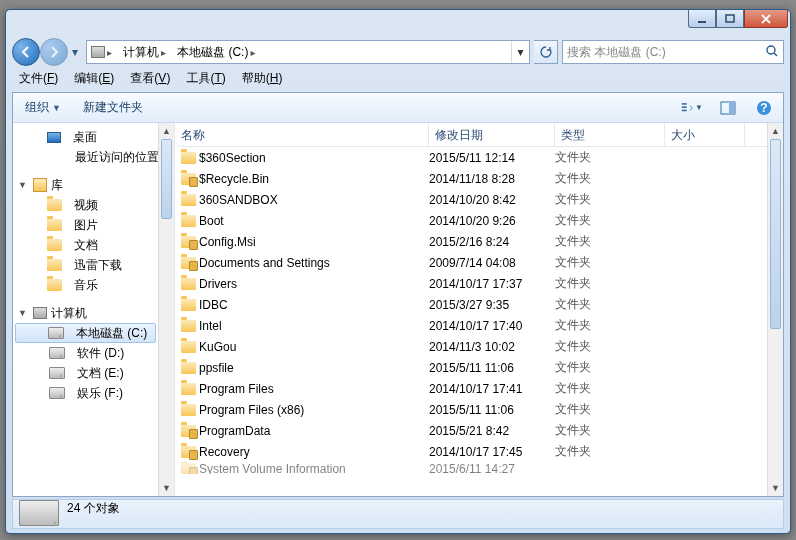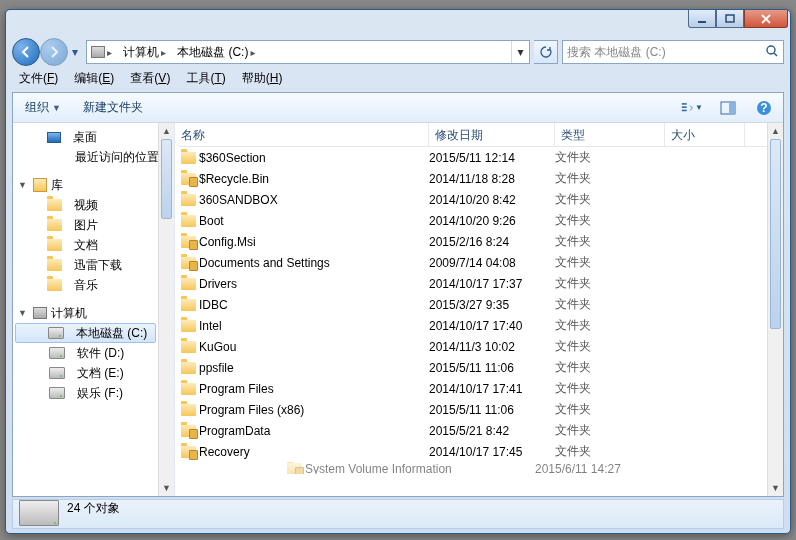--- a/index.html
+++ b/index.html
@@ -55,21 +55,21 @@
 .nv-spacer { height: 8px; }
 
 .listpane { flex: 1; position: relative; overflow: hidden; }
 .list-header { height: 24px; display: flex; border-bottom: 1px solid #e2e8f0; background: #fff; border-radius: 7px; }
 .list-header .col { padding: 4px 6px; border-right: 1px solid #e8e8e8; color: #2a4c76; cursor: default; }
 .col.c-name { width: 254px; } .col.c-date { width: 126px; } .col.c-type { width: 110px; } .col.c-size { width: 80px; }
 .list-body { position: absolute; top: 24px; left: 0; right: 16px; bottom: 0; overflow: hidden; }
 .row { display: flex; align-items: center; height: 21px; padding-left: 6px; }
 .row .c-name { width: 248px; display: flex; align-items: center; gap: 3px; }
 .row .c-date { width: 126px; color: #000000; } .row .c-type { width: 110px; color: #555; } .row .c-size { width: 80px; color: #555; }
-.row.last { opacity: .5; height: 12px; overflow: hidden; align-items: flex-start; justify-content: center; }
+.row.last { opacity: .5; height: 12px; overflow: hidden; align-items: flex-start; }
 .list-scroll { position: absolute; right: 0; top: 0; bottom: 0; width: 16px; background: #f0f0f0; border-left: 1px solid #ddd; }
 .list-scroll .thumb { position: absolute; left: 2px; right: 2px; top: 16px; height: 190px; background: linear-gradient(#dbe8f7, #bcd2ec); border: 1px solid #9ab6d6; border-radius: 2px; }
 .list-scroll .arr { position: absolute; left:0; right:0; height:16px; display:flex; align-items:center; justify-content:center; font-size:9px; color:#555; }
 .list-scroll .arr.up{top:0;} .list-scroll .arr.dn{bottom:0;}
 
 .statusbar { position: absolute; left: 6px; right: 6px; bottom: 4px; height: 30px; background: linear-gradient(#eaf2fb, #dce9f8); border: 1px solid #b7cde6; display: flex; align-items: flex-start; padding: 0 6px; gap: 8px; }
 
 .ico { width: 16px; height: 16px; display: inline-flex; align-items: center; justify-content: center; flex-shrink: 0; }
 .ico.folder { background: linear-gradient(#fceabb, #f8c657); border-radius: 1px; width: 15px; height: 12px; position: relative; }
 .ico.folder::before { content: ""; position: absolute; top: -3px; left: 0; width: 6px; height: 3px; background: #f8c657; border-radius: 1px 1px 0 0; }

